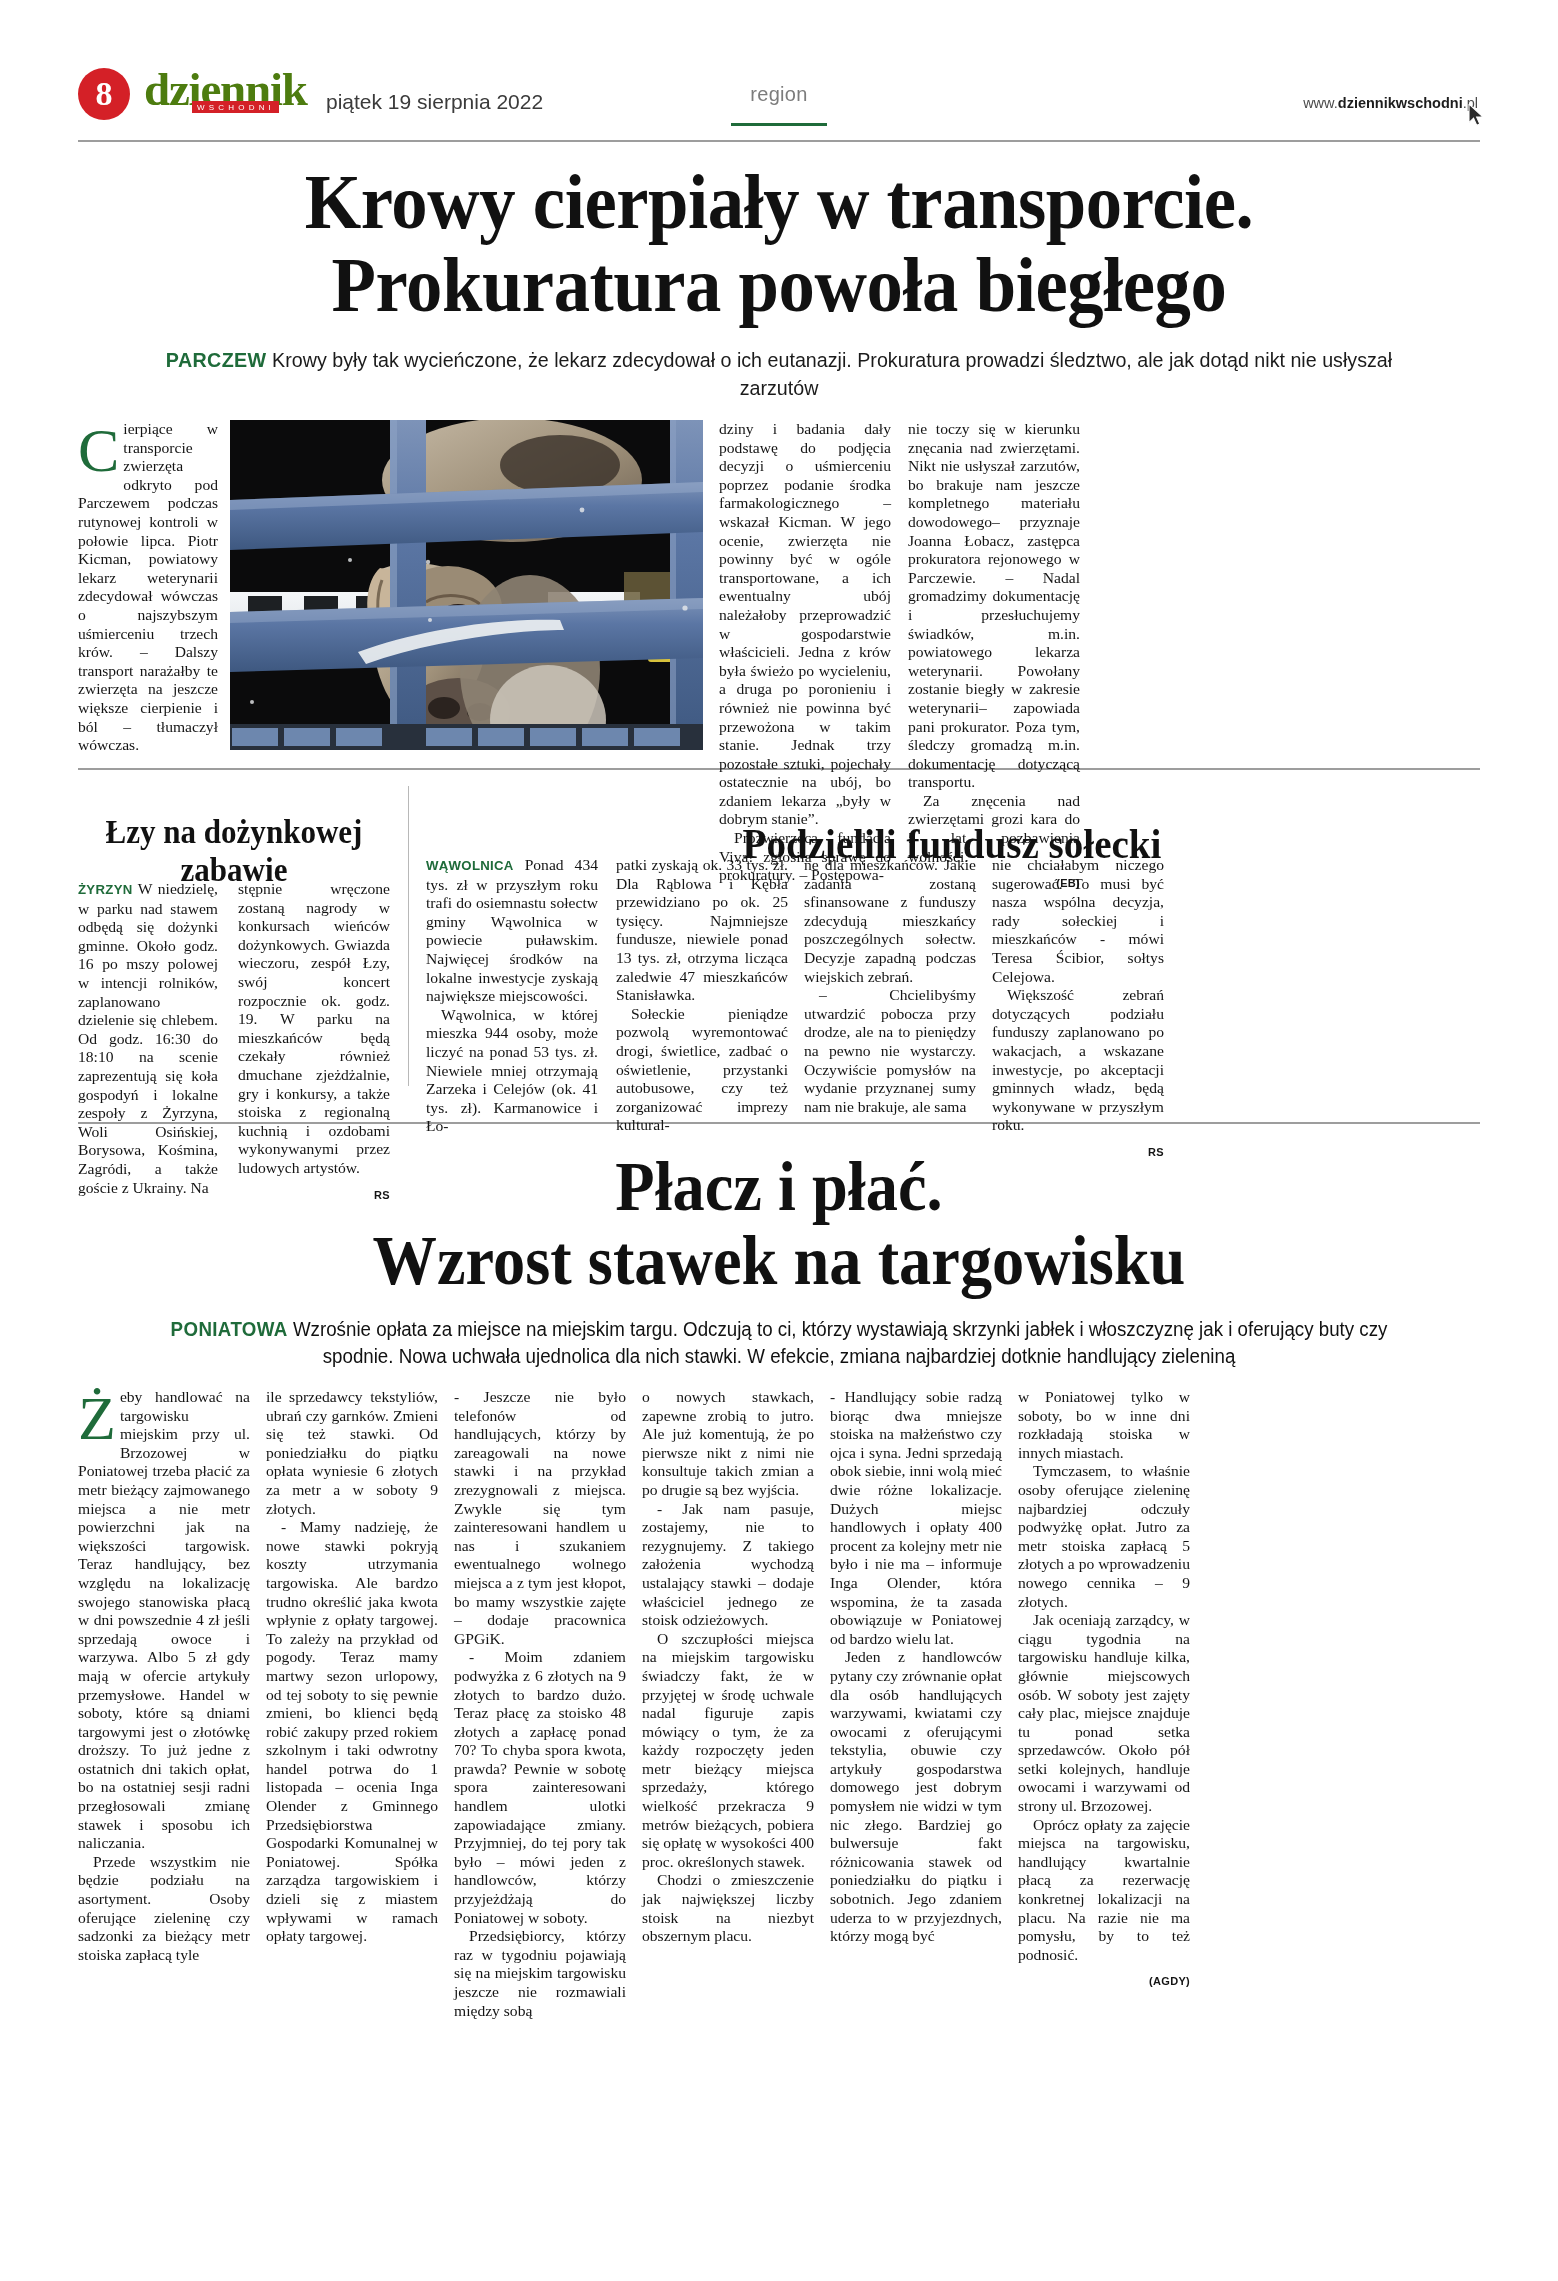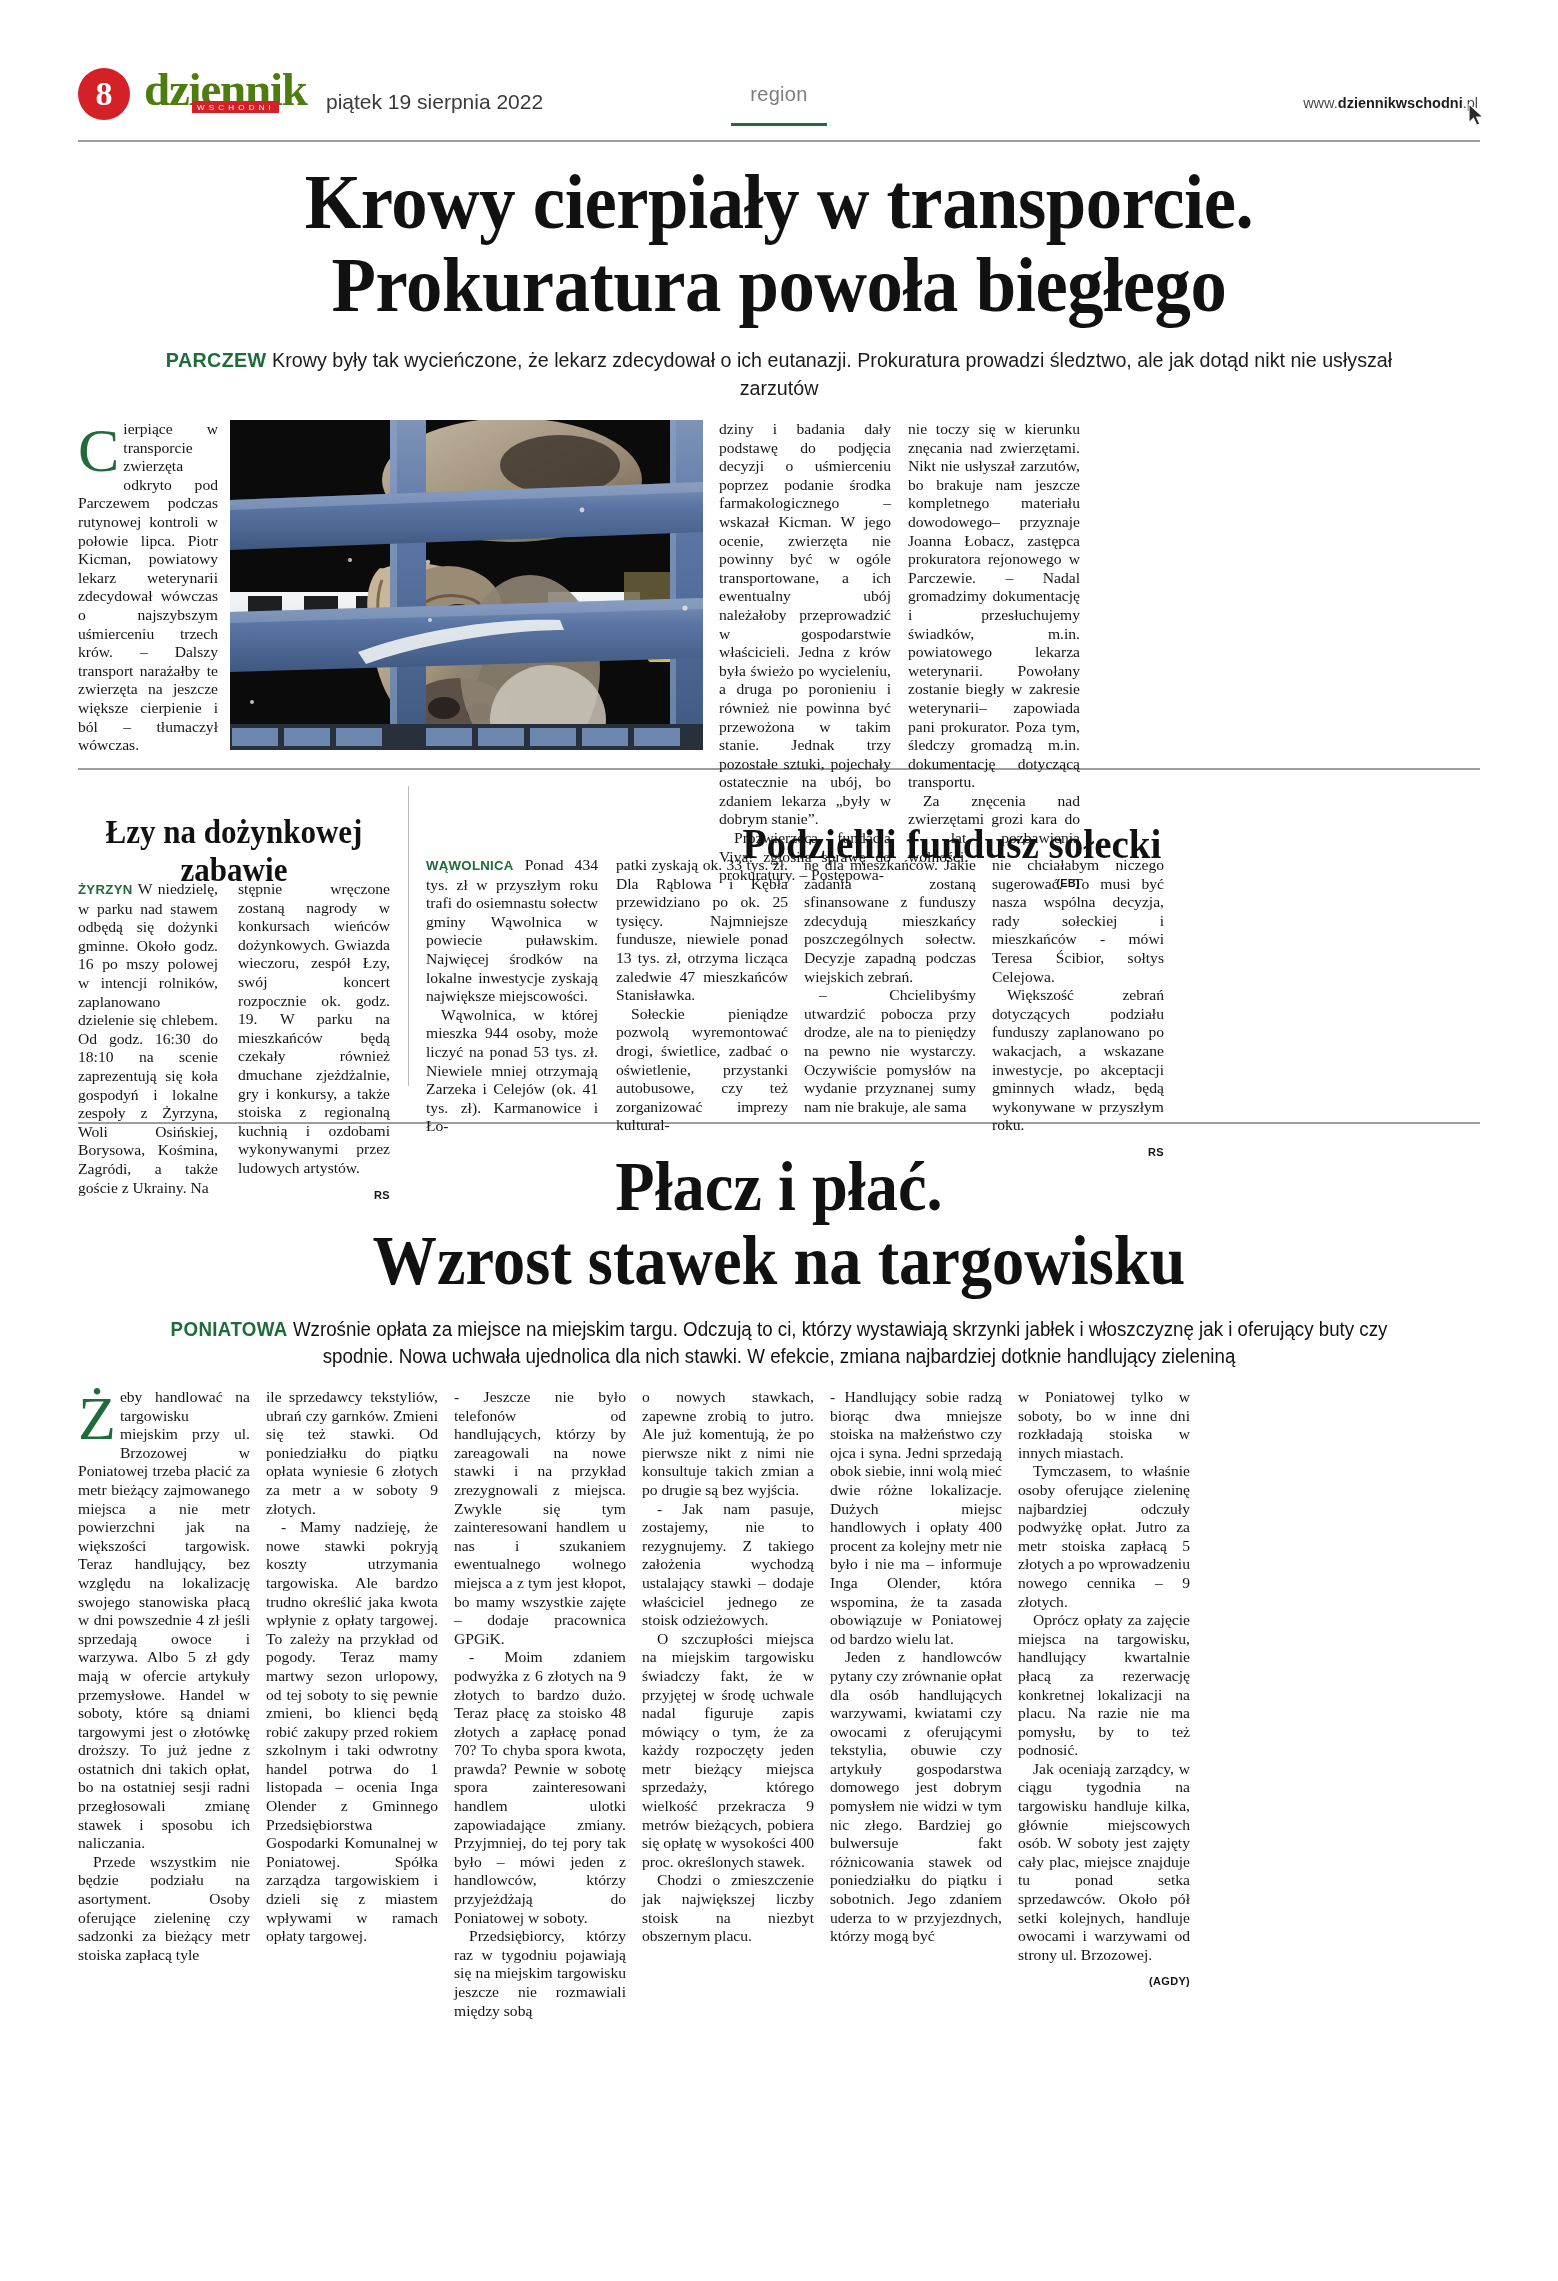--- a/index.html
+++ b/index.html
@@ -484,19 +484,19 @@
       <p>O szczupłości miejsca na miejskim targowisku świadczy fakt, że w przyjętej w środę uchwale nadal figuruje zapis mówiący o tym, że za każdy rozpoczęty jeden metr bieżący miejsca sprzedaży, którego wielkość przekracza 9 metrów bieżących, pobiera się opłatę w wysokości 400 proc. określonych stawek.</p>
       <p>Chodzi o zmieszczenie jak największej liczby stoisk na niezbyt obszernym placu.</p>
     </div>
     <div class="col c c5">
       <p class="first">- Handlujący sobie radzą biorąc dwa mniejsze stoiska na małżeństwo czy ojca i syna. Jedni sprzedają obok siebie, inni wolą mieć dwie różne lokalizacje. Dużych miejsc handlowych i opłaty 400 procent za kolejny metr nie było i nie ma – informuje Inga Olender, która wspomina, że ta zasada obowiązuje w Poniatowej od bardzo wielu lat.</p>
       <p>Jeden z handlowców pytany czy zrównanie opłat dla osób handlujących warzywami, kwiatami czy owocami z oferującymi tekstylia, obuwie czy artykuły gospodarstwa domowego jest dobrym pomysłem nie widzi w tym nic złego. Bardziej go bulwersuje fakt różnicowania stawek od poniedziałku do piątku i sobotnich. Jego zdaniem uderza to w przyjezdnych, którzy mogą być</p>
     </div>
     <div class="col c c6">
       <p class="first">w Poniatowej tylko w soboty, bo w inne dni rozkładają stoiska w innych miastach.</p>
       <p>Tymczasem, to właśnie osoby oferujące zieleninę najbardziej odczuły podwyżkę opłat. Jutro za metr stoiska zapłacą 5 złotych a po wprowadzeniu nowego cennika – 9 złotych.</p>
+      <p>Jak oceniają zarządcy, w ciągu tygodnia na targowisku handluje kilka, głównie miejscowych osób. W soboty jest zajęty cały plac, miejsce znajduje tu ponad setka sprzedawców. Około pół setki kolejnych, handluje owocami i warzywami od strony ul. Brzozowej.</p>
       <p>Oprócz opłaty za zajęcie miejsca na targowisku, handlujący kwartalnie płacą za rezerwację konkretnej lokalizacji na placu. Na razie nie ma pomysłu, by to też podnosić.</p>
-      <p>Jak oceniają zarządcy, w ciągu tygodnia na targowisku handluje kilka, głównie miejscowych osób. W soboty jest zajęty cały plac, miejsce znajduje tu ponad setka sprzedawców. Około pół setki kolejnych, handluje owocami i warzywami od strony ul. Brzozowej.</p>
       <span class="sig">(AGDY)</span>
     </div>
   </div>
 
 </div>
 
 </body></html>

